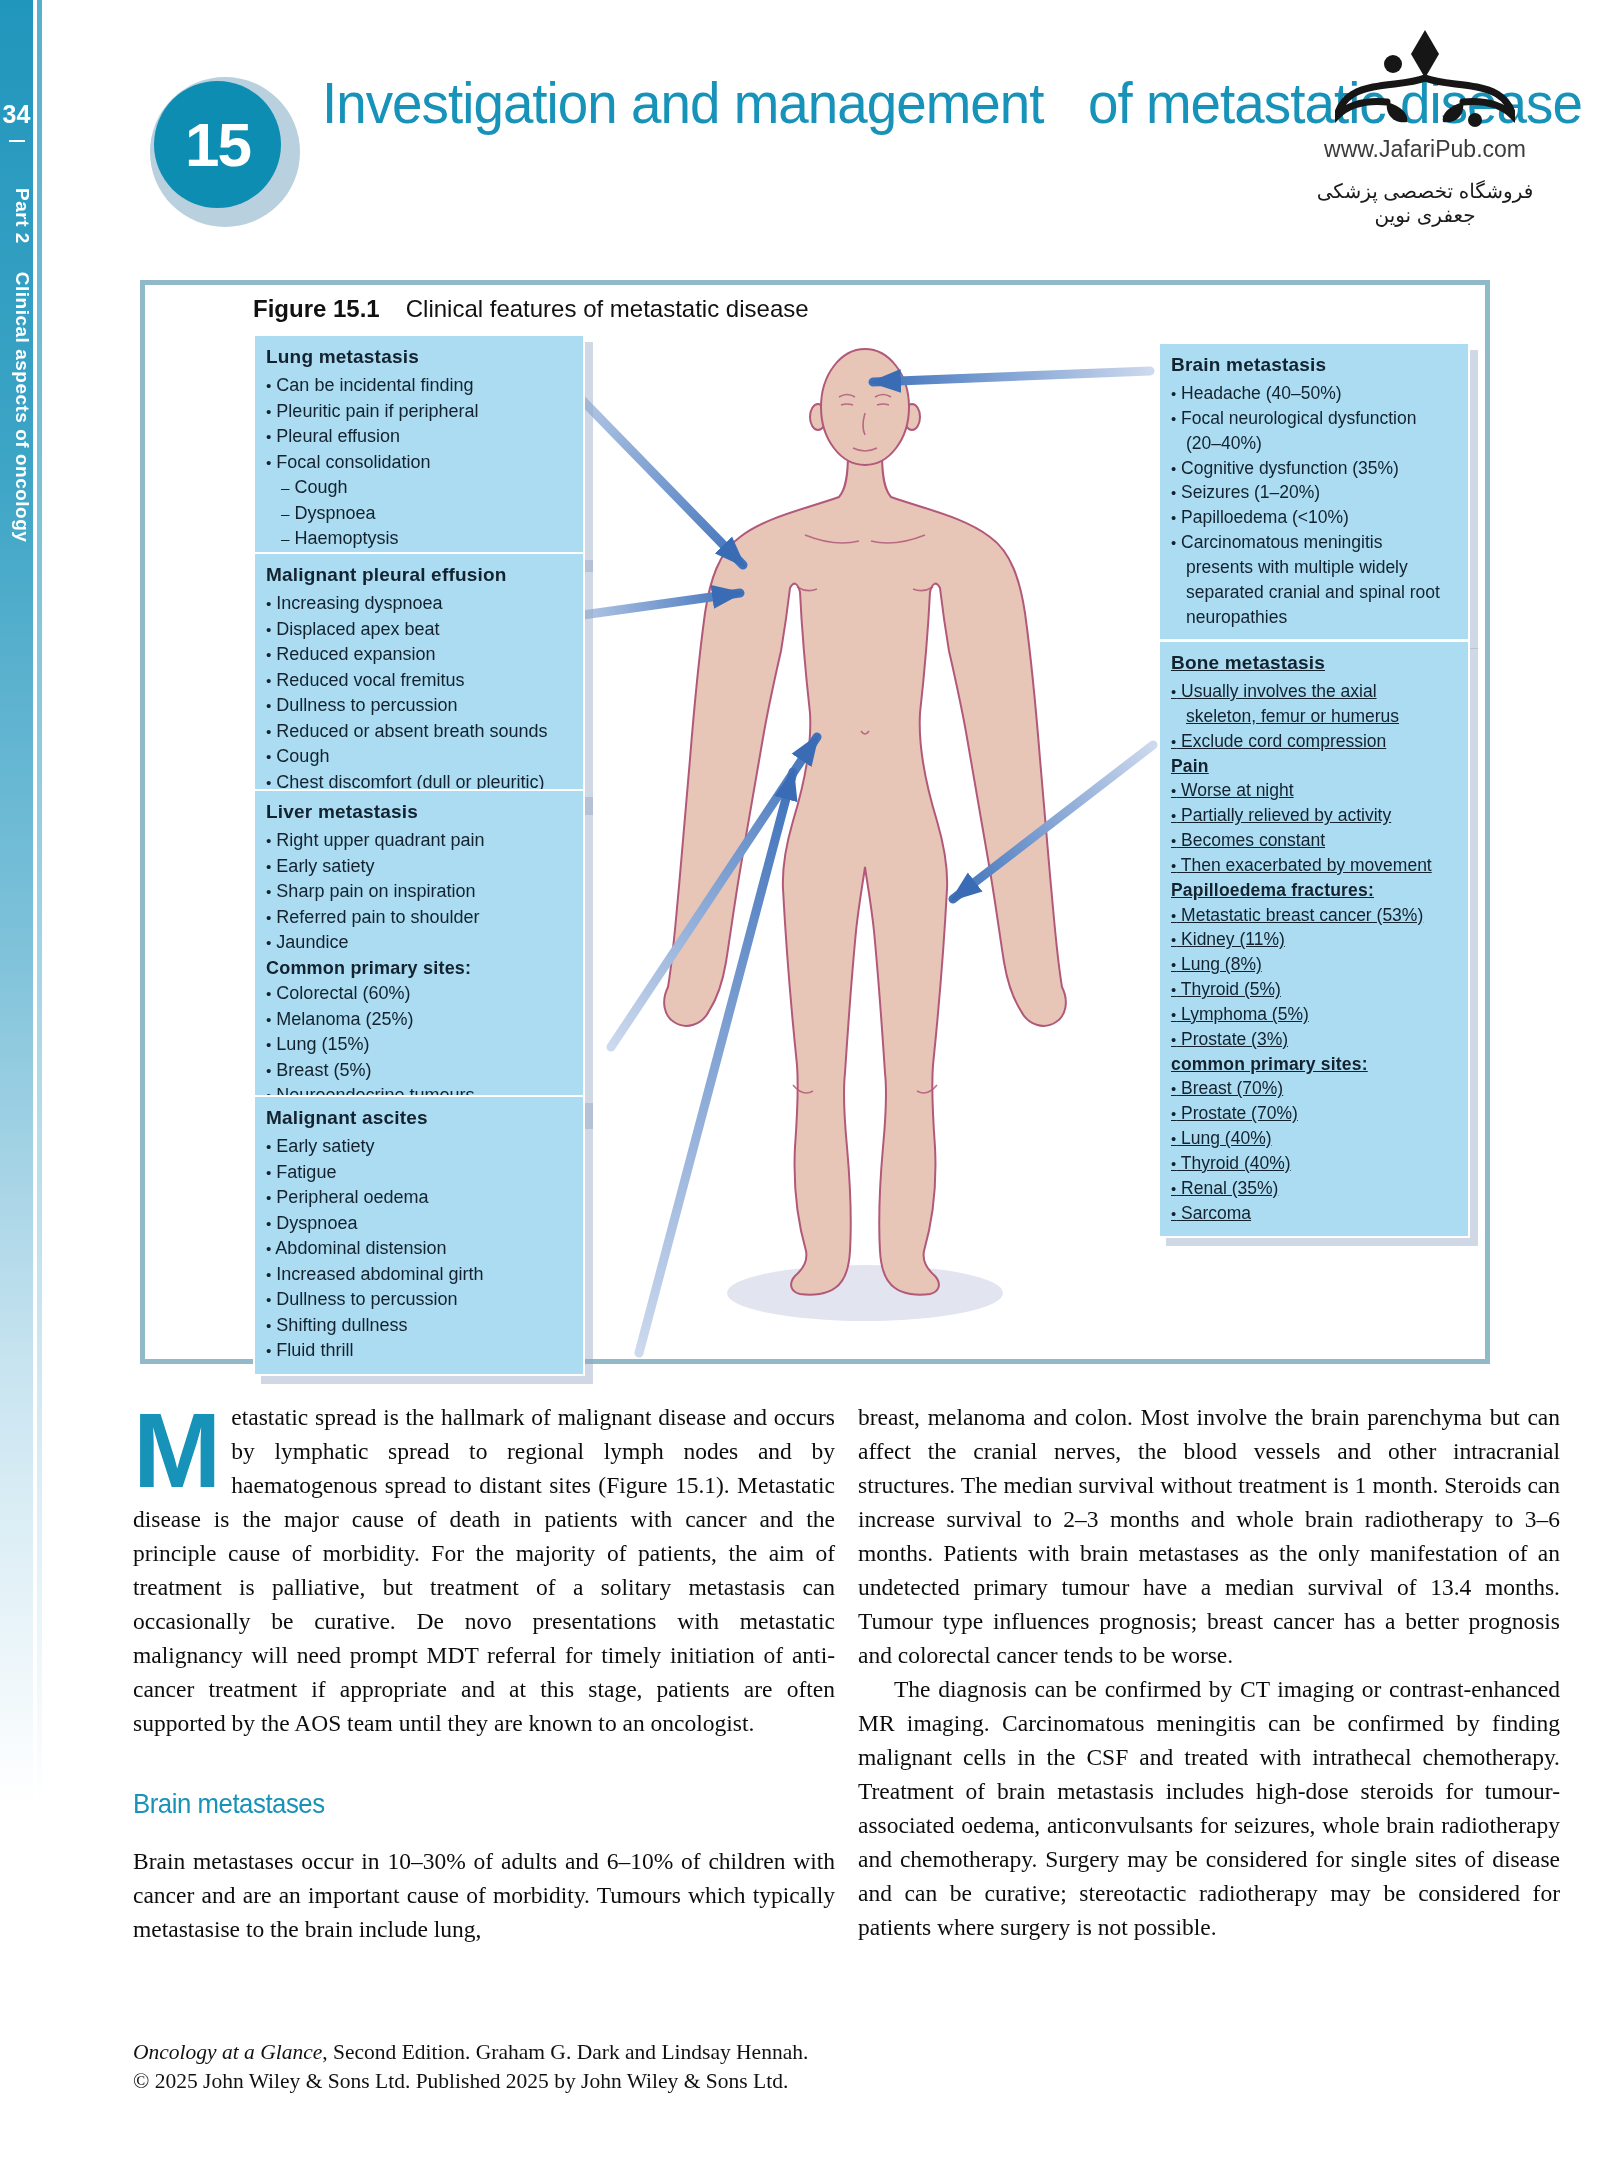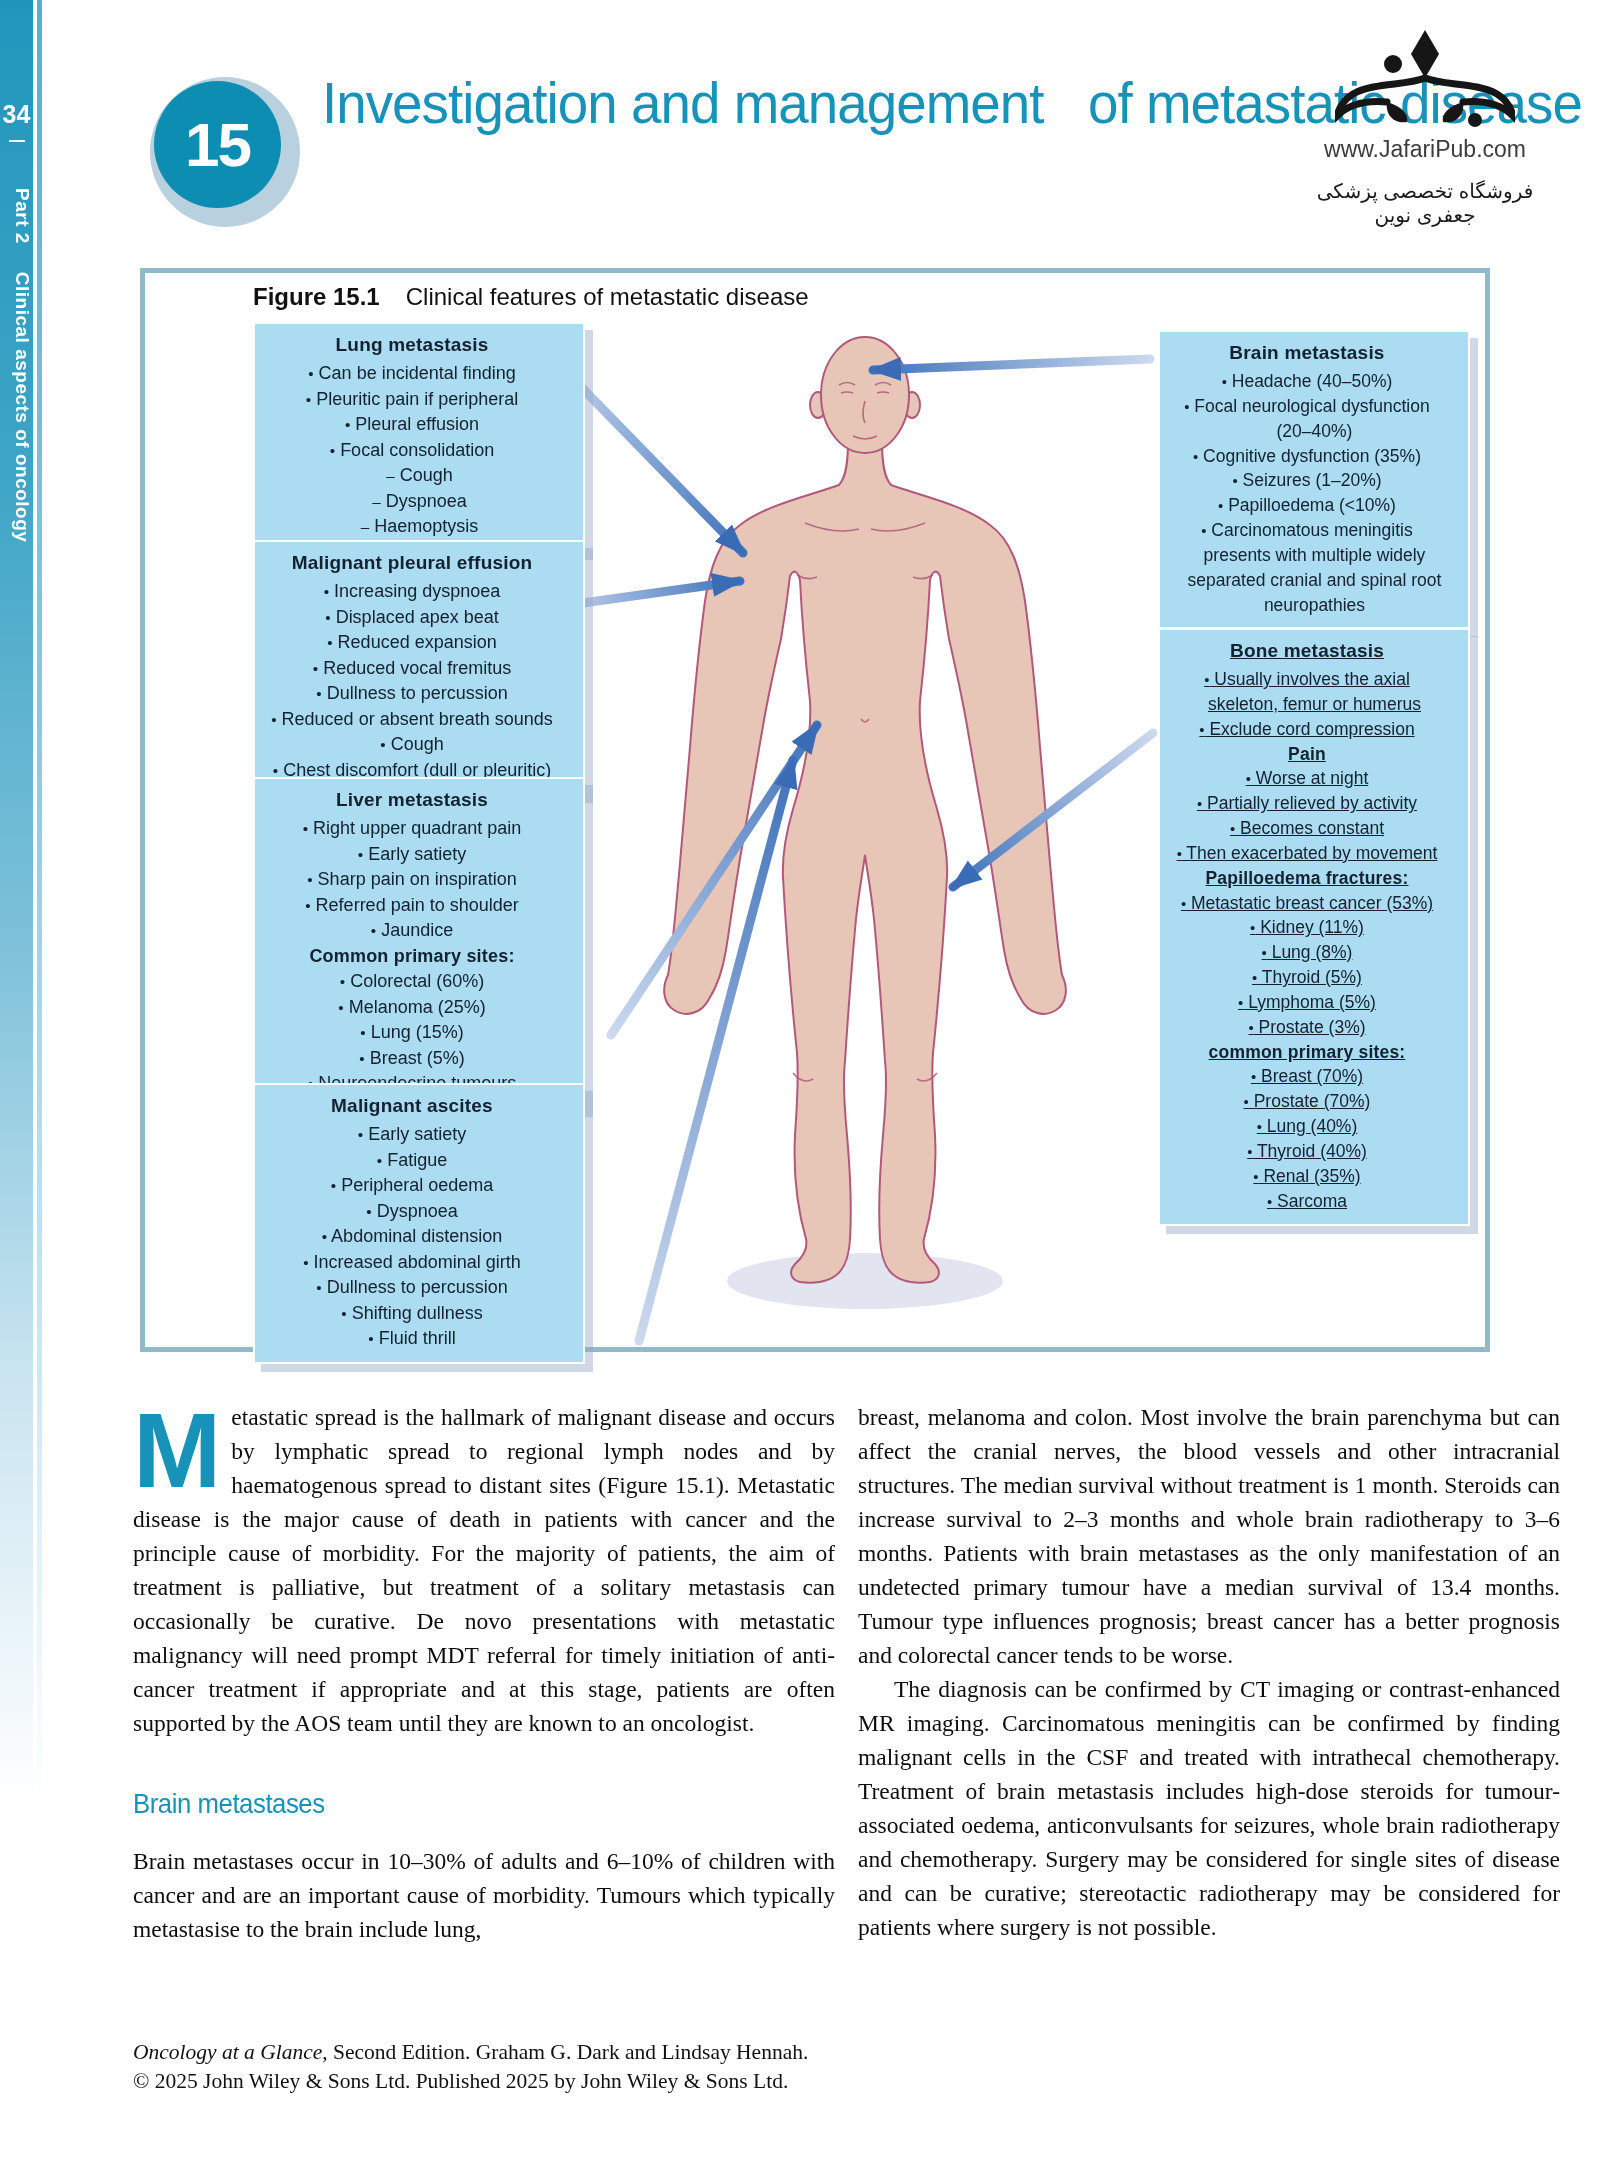--- a/index.html
+++ b/index.html
@@ -27,22 +27,22 @@
   #chapter-title{position:absolute;left:322px;top:72px;color:var(--c-accent_teal,#1792b8);
     font-weight:normal;font-size:57px;line-height:63px;letter-spacing:-1px;}
   #chapter-title .tline{display:inline-block;transform:scaleX(.96);transform-origin:left;}
 
   
   #logo{position:absolute;left:1290px;top:28px;width:270px;text-align:center;}
   #logo-url{font-size:23px;color:#3c3c3c;margin-top:4px;}
   #logo-fa{font-size:20px;color:#1b1b1b;margin-top:16px;direction:rtl;}
 
   
-  #fig-panel{position:absolute;left:140px;top:268px;width:1340px;height:1074px;
-    border:5px solid var(--c-panel_border,#90b9c9);background:#fff;text-align:center;}
+  #fig-panel{position:absolute;left:140px;top:280px;width:1340px;height:1074px;
+    border:5px solid var(--c-panel_border,#90b9c9);background:#fff;}
   #fig-caption{position:absolute;left:108px;top:10px;font-size:24px;color:#111;}
   #fig-caption b{margin-right:26px;}
   #fig-svg{position:absolute;left:0;top:0;width:1340px;height:1074px;}
 
   .fbox{position:absolute;background:var(--c-box_fill,#abdcf2);border:2px solid #fff;
     box-shadow:8px 8px 0 rgba(148,168,196,.45);padding:8px 25px 10px 11px;
     color:var(--c-box_text,#13222e);font-size:18px;line-height:1.42;}
   .fbox-title{font-weight:bold;font-size:19px;margin-bottom:2px;letter-spacing:.2px;}
   .fitem-bullet{padding-left:15px;text-indent:-15px;}
   .fitem-dash{padding-left:30px;text-indent:-15px;}

